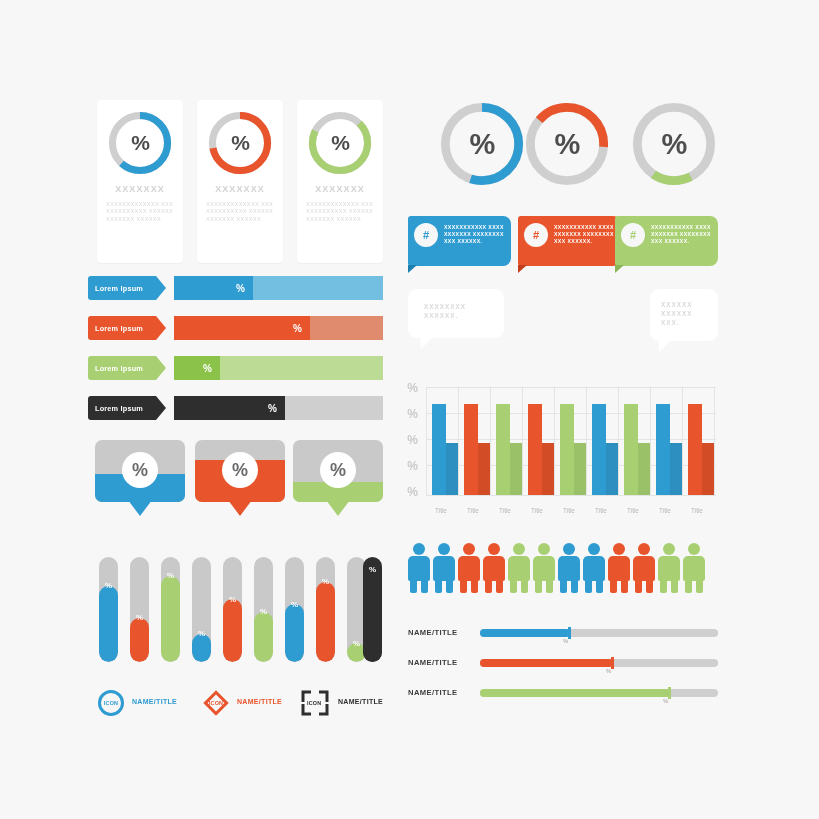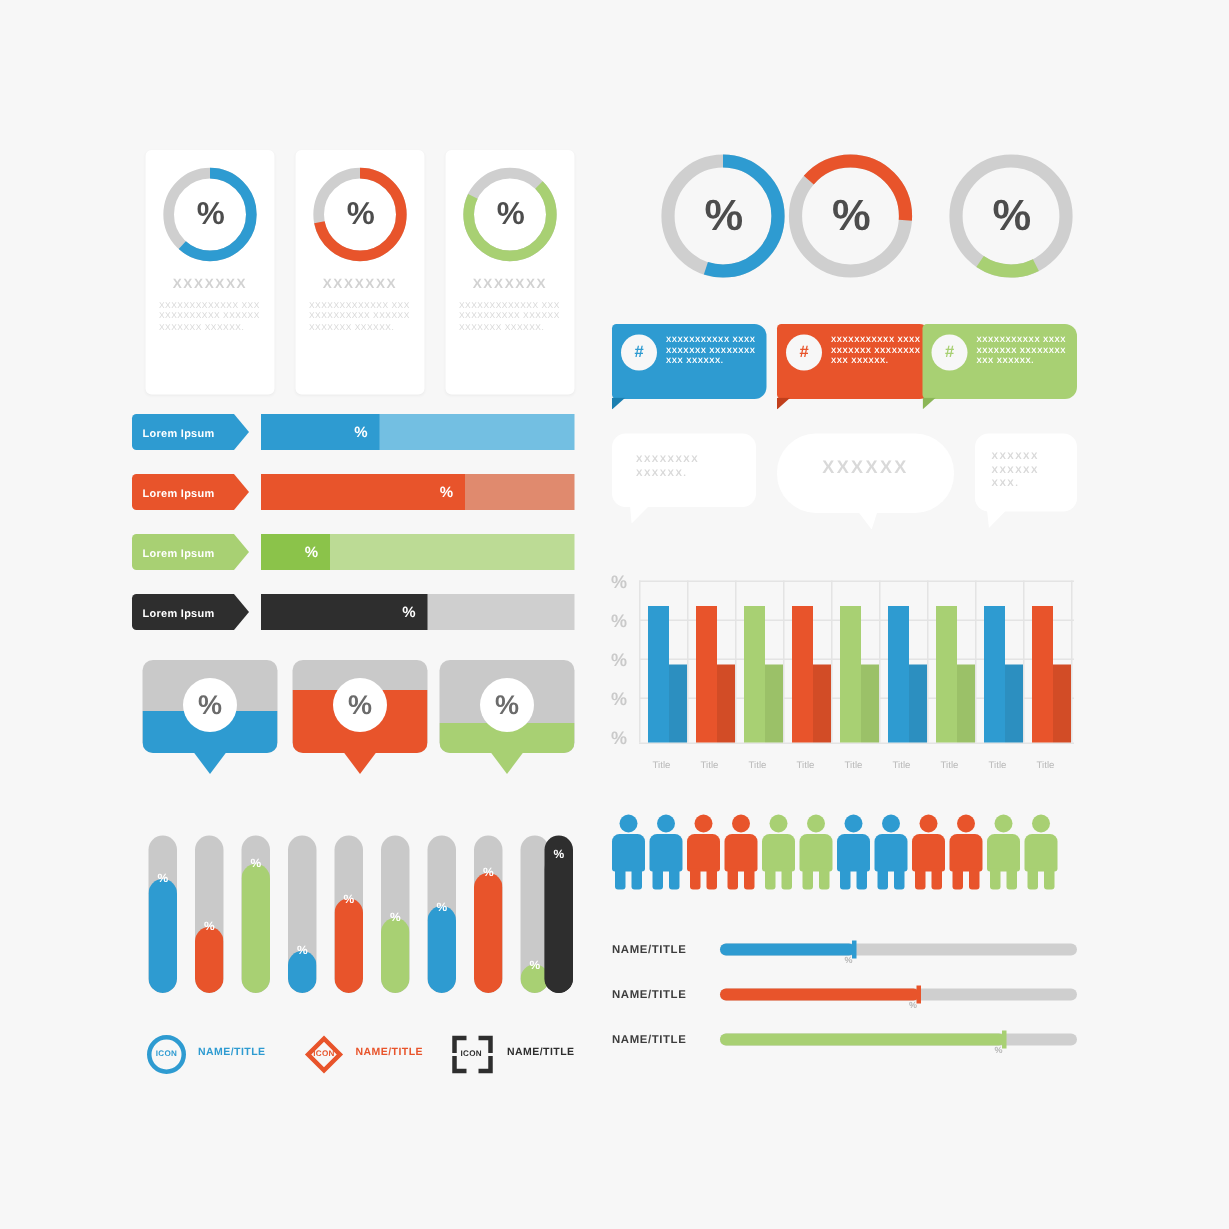--- a/index.html
+++ b/index.html
@@ -231,24 +231,20 @@
     </div>
     <div class="rtxt">XXXXXXXXXXX XXXXXXXXXXX XXXXXXXXXXX XXXXXX.</div>
     <div class="notch" style="background:#8bb657;"></div>
   </div>
 
   <div class="bubble" style="left:408px;top:289px;width:96px;height:49px;">
     <div class="btxt" style="left:16px;top:13px;width:70px;">XXXXXXXX XXXXXX.</div>
     <div class="tail" style="left:12px;clip-path:polygon(0 0,100% 0,8% 100%);"></div>
   </div>
 
-  <div class="bubble" style="left:518px;top:289px;width:118px;height:53px;border-radius:26px;">
-    <div class="btxt" style="left:0;top:18px;width:118px;text-align:center;font-size:12px;letter-spacing:1.6px;">XXXXXX</div>
-    <div class="tail" style="left:54px;clip-path:polygon(0 0,100% 0,70% 100%);"></div>
-  </div>
 
   <div class="bubble" style="left:650px;top:289px;width:68px;height:52px;">
     <div class="btxt" style="left:11px;top:11px;width:50px;">XXXXXX XXXXXX XXX.</div>
     <div class="tail" style="left:8px;clip-path:polygon(0 0,100% 0,10% 100%);"></div>
   </div>
 
   <div class="lbar-row" style="left:88px;top:276px;width:295px;">
     <div class="lbar-tag" style="background:#2e9bd1;border-radius:3px 0 0 3px;">Lorem Ipsum</div>
     <div class="lbar-tip" style="background:#2e9bd1;"></div>
     <div class="lbar-track" style="width:209px;background:#73bfe2;">

